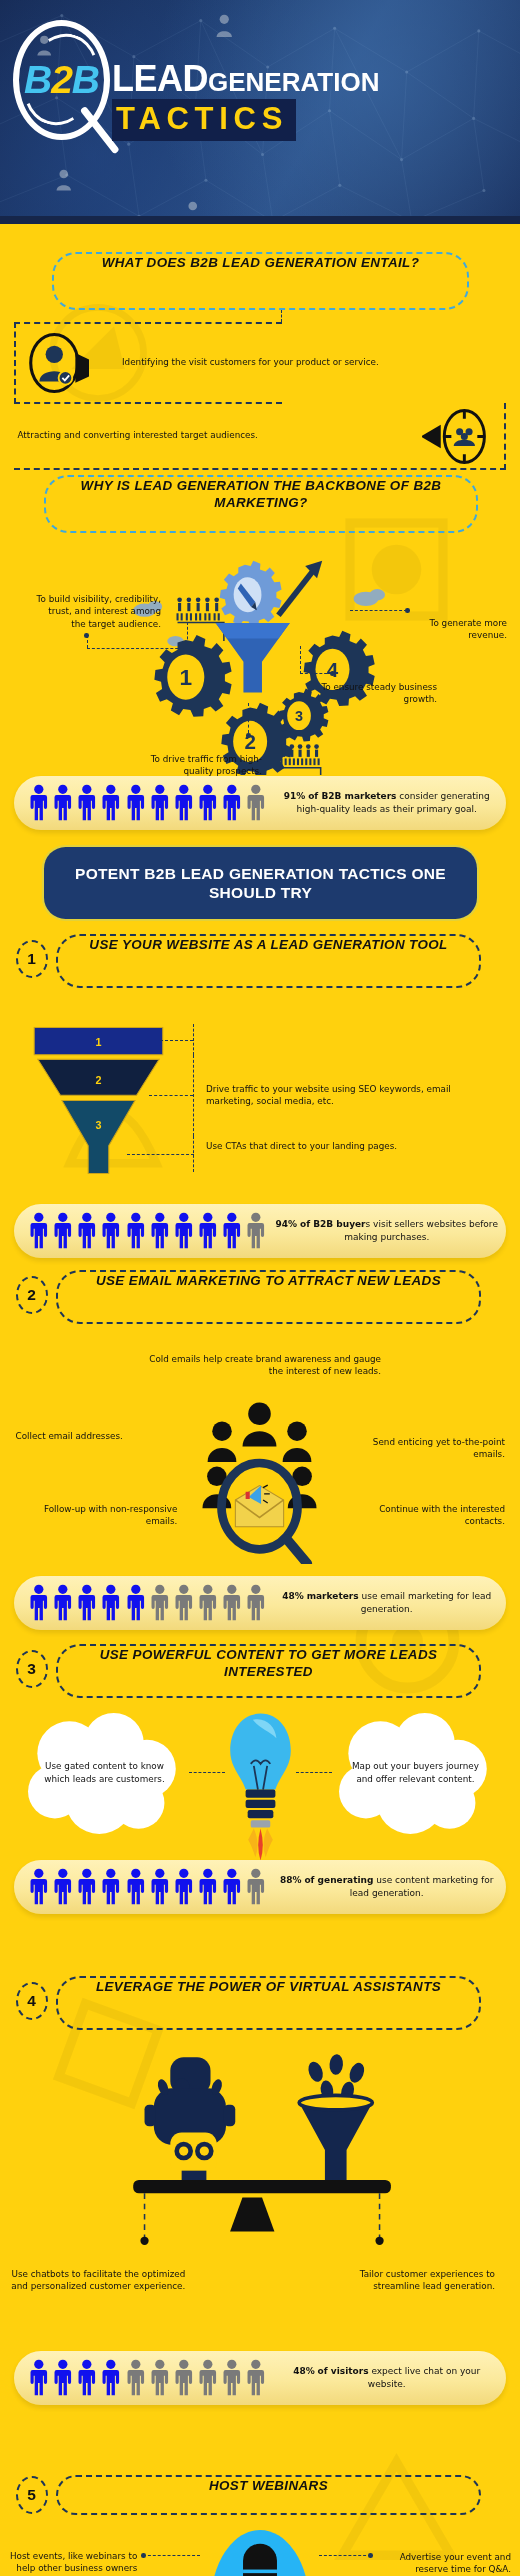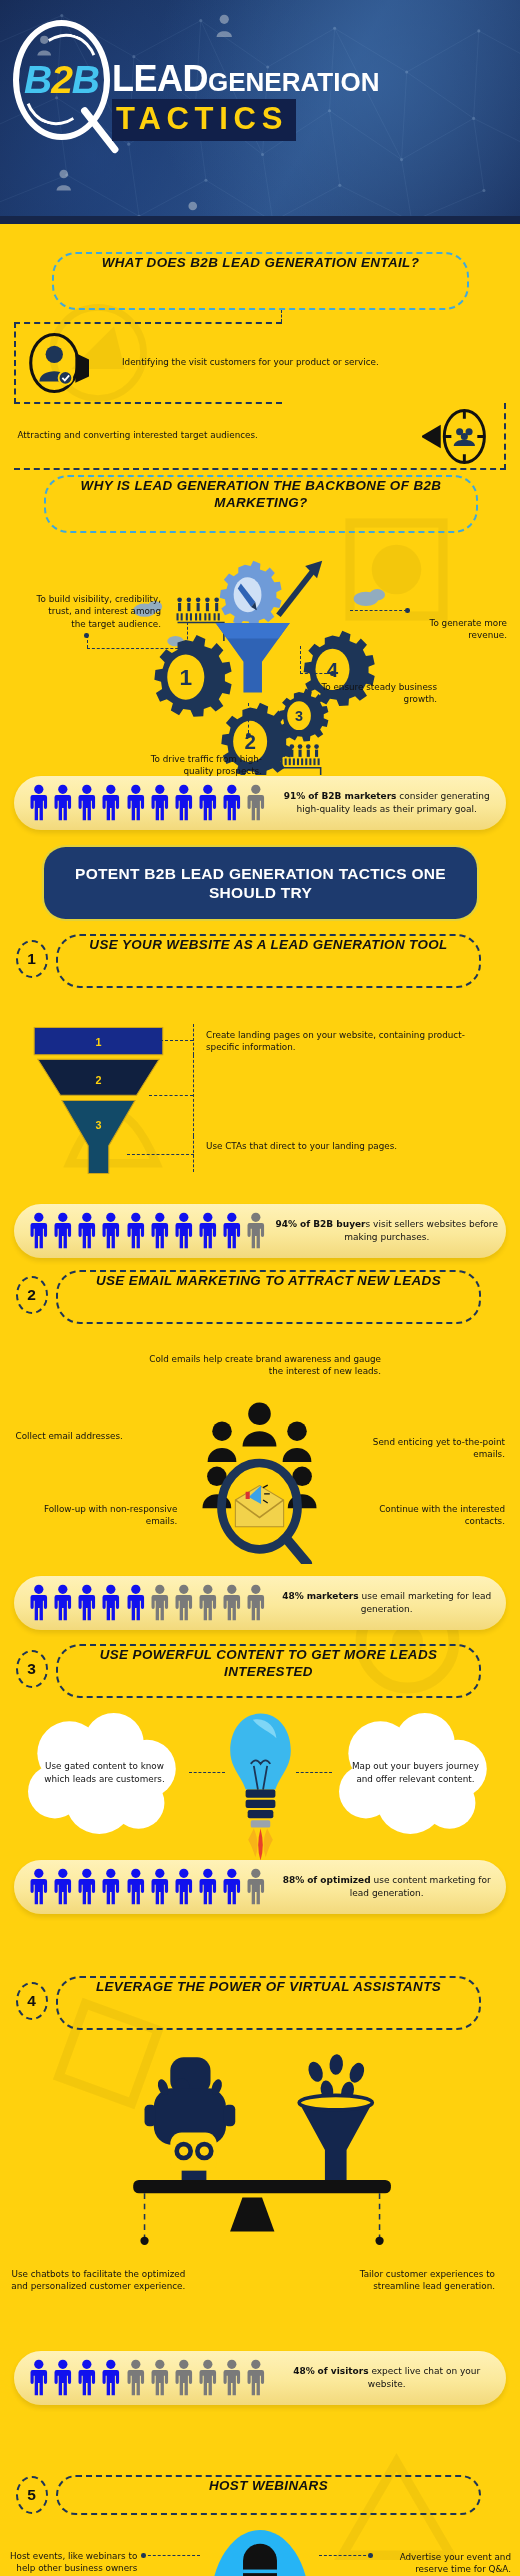--- a/index.html
+++ b/index.html
@@ -476,24 +476,24 @@
       <rect x="14" y="8" width="250" height="53" fill="#162a8a" stroke="#c9a21a" stroke-width="2"></rect>
       <text x="139" y="44" text-anchor="middle" font-size="21" font-weight="bold" fill="#FFD10D" font-family="Liberation Sans">1</text>
       <path d="M21 70 L257 70 L213 140 L65 140 Z" fill="#10203f" stroke="#c9a21a" stroke-width="2"></path>
       <text x="139" y="118" text-anchor="middle" font-size="21" font-weight="bold" fill="#FFD10D" font-family="Liberation Sans">2</text>
       <path d="M68 150 L210 150 L159 238 L159 292 L119 292 L119 238 Z" fill="#124a68" stroke="#c9a21a" stroke-width="2"></path>
       <text x="139" y="205" text-anchor="middle" font-size="21" font-weight="bold" fill="#FFD10D" font-family="Liberation Sans">3</text>
     </svg>
 
     <div class="dline h" style="left:160px;top:816px;width:33px;"></div>
     <div class="dline v" style="left:193px;top:800px;height:31px;"></div>
-    <div class="btxt" style="left:206px;top:805px;width:289px;">Create landing pages on your website, containing product-specific information.</div>
 
     <div class="dline h" style="left:149px;top:871px;width:44px;"></div>
     <div class="dline v" style="left:193px;top:831px;height:81px;"></div>
+    <div class="btxt" style="left:206px;top:859px;width:289px;">Drive traffic to your website using SEO keywords, email marketing, social media, etc.</div>
 
     <div class="dline h" style="left:127px;top:930px;width:67px;"></div>
     <div class="dline v" style="left:193px;top:912px;height:36px;"></div>
     <div class="btxt" style="left:206px;top:916px;width:289px;">Use CTAs that direct to your landing pages.</div>
 
     <div class="statstrip" style="top:980px;">
       <div class="people">
           <svg class="ppl" viewBox="0 0 30 52">
     <circle cx="15" cy="7" r="6.4" fill="#1111EE"></circle>
     <path d="M6.5 15 h17 a3 3 0 0 1 3 3 v14 a2.2 2.2 0 0 1 -4.4 0 v-9 h-1.4 v27 h-4.6 v-17 h-2.2 v17 h-4.6 v-27 h-1.4 v9 a2.2 2.2 0 0 1 -4.4 0 v-14 a3 3 0 0 1 3 -3 z" fill="#1111EE"></path>
@@ -708,21 +708,21 @@
   </svg>
           <svg class="ppl" viewBox="0 0 30 52">
     <circle cx="15" cy="7" r="6.4" fill="#1111EE"></circle>
     <path d="M6.5 15 h17 a3 3 0 0 1 3 3 v14 a2.2 2.2 0 0 1 -4.4 0 v-9 h-1.4 v27 h-4.6 v-17 h-2.2 v17 h-4.6 v-27 h-1.4 v9 a2.2 2.2 0 0 1 -4.4 0 v-14 a3 3 0 0 1 3 -3 z" fill="#1111EE"></path>
   </svg>
           <svg class="ppl" viewBox="0 0 30 52">
     <circle cx="15" cy="7" r="6.4" fill="#7A7A7A"></circle>
     <path d="M6.5 15 h17 a3 3 0 0 1 3 3 v14 a2.2 2.2 0 0 1 -4.4 0 v-9 h-1.4 v27 h-4.6 v-17 h-2.2 v17 h-4.6 v-27 h-1.4 v9 a2.2 2.2 0 0 1 -4.4 0 v-14 a3 3 0 0 1 3 -3 z" fill="#7A7A7A"></path>
   </svg>
         </div>
-      <div class="stat-txt"><b>88%</b> <b>of optimized</b> use content marketing for lead generation.</div>
+      <div class="stat-txt"><b>88%</b> <b>of generating</b> use content marketing for lead generation.</div>
     </div>
 
     <div class="numcircle" style="left:15.5px;top:1758px;">4</div>
     <div class="hbox hbox-dark" style="left:56px;top:1752px;width:425px;height:54px;">
       <h2>LEVERAGE THE POWER OF VIRTUAL ASSISTANTS</h2>
     </div>
 
     <svg style="position:absolute;left:93px;top:1824px;width:335px;height:201px;" viewBox="0 0 650 390">
 
       <g fill="#14264d" transform="translate(100,18)">

